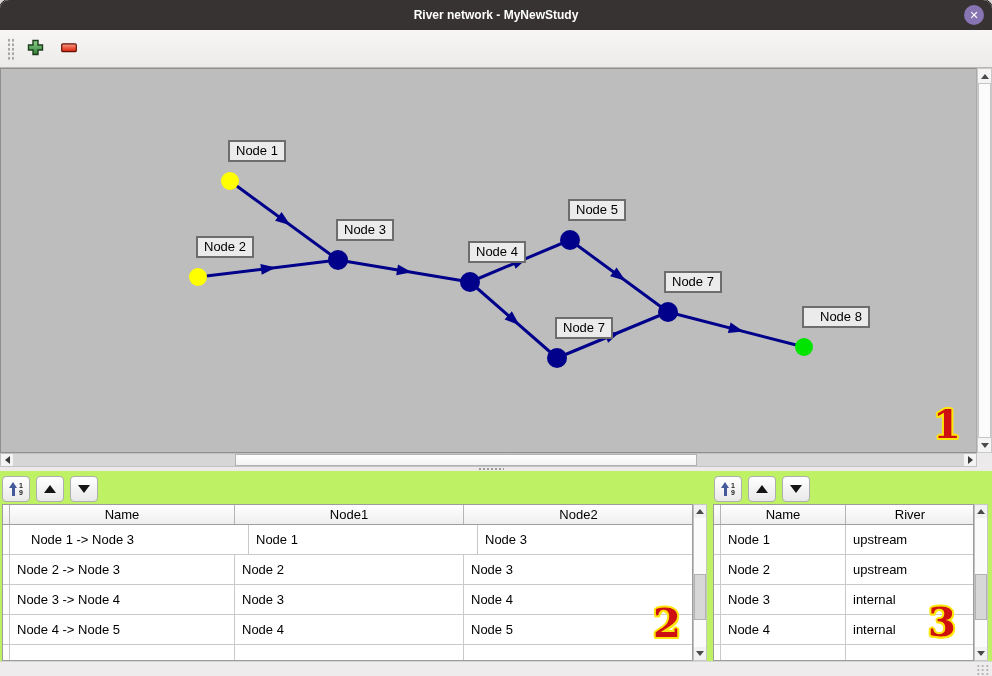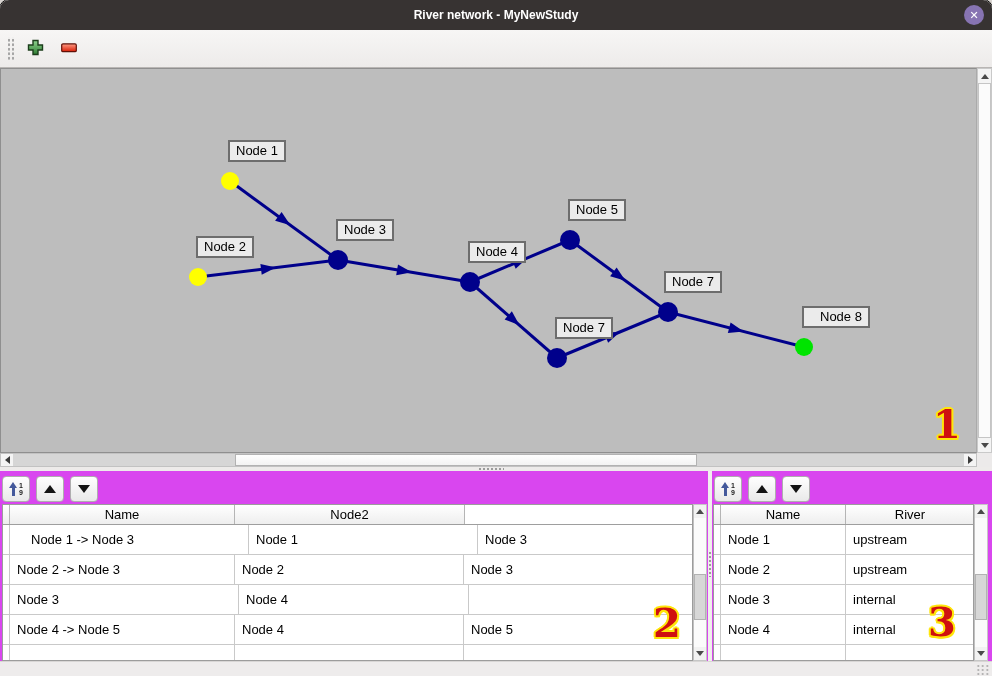--- a/index.html
+++ b/index.html
@@ -45,21 +45,21 @@
   .tri{width:0;height:0;}
   .tri.up{border-left:4px solid transparent;border-right:4px solid transparent;border-bottom:5px solid #4a4a4a;}
   .tri.down{border-left:4px solid transparent;border-right:4px solid transparent;border-top:5px solid #4a4a4a;}
   .tri.left{border-top:4px solid transparent;border-bottom:4px solid transparent;border-right:5px solid #3a3a3a;}
   .tri.right{border-top:4px solid transparent;border-bottom:4px solid transparent;border-left:5px solid #3a3a3a;}
   
   .splitter-h{width:992px;height:4px;background:#edebea;position:relative;}
   .splitter-h .dots{position:absolute;left:478px;top:1px;width:26px;height:2px;
     background-image:radial-gradient(circle,#9b9b9b 0.8px,transparent 1px);background-size:4px 2px;}
   
-  .bottom{display:flex;height:190px;background:#d946ef;}
+  .bottom{display:flex;height:190px;background:#bef264;align-items:flex-end;}
   .panel-left{width:708px;}
   .vsplit{width:4px;position:relative;background:#f1efee;}
   .vsplit .dots{position:absolute;left:1px;top:80px;width:2px;height:26px;
     background-image:radial-gradient(circle,#9b9b9b 0.8px,transparent 1px);background-size:2px 4px;}
   .panel-right{width:280px;}
   .panel-toolbar{height:33px;display:flex;align-items:center;padding:2px 0 0 2px;}
   .pt-btn{width:28px;height:26px;margin-right:6px;border:1px solid #aeaeae;border-radius:4px;
     background:linear-gradient(#ffffff,#e9e9e9);display:flex;align-items:center;justify-content:center;cursor:pointer;}
   .pt-btn .tri.up{border-left:6px solid transparent;border-right:6px solid transparent;border-bottom:8px solid #141414;}
   .pt-btn .tri.down{border-left:6px solid transparent;border-right:6px solid transparent;border-top:8px solid #141414;}
@@ -219,37 +219,39 @@
           </div>
         <div class="pt-btn">
             <div class="tri down"></div>
           </div>
       </div>
       <div class="table-wrap">
         <div class="gtable" id="reach-table">
           <div class="trow head">
               <div class="tc th rowhdr" style="width: 7px;"></div>
               <div class="tc th" style="width: 225px;">Name</div>
+              <div class="tc th" style="width: 229px;">Node1</div>
               <div class="tc th" style="width: 230px;">Node2</div>
             </div>
           <div class="tbody">
               <div class="trow">
                 <div class="tc rowhdr" style="width: 7px;"></div>
                 <div class="tc" style="width: 225px; margin-left: 14px;">Node 1 -&gt; Node 3</div>
                 <div class="tc" style="width: 229px;">Node 1</div>
                 <div class="tc" style="width: 230px;">Node 3</div>
               </div>
               <div class="trow">
                 <div class="tc rowhdr" style="width: 7px;"></div>
                 <div class="tc" style="width: 225px;">Node 2 -&gt; Node 3</div>
                 <div class="tc" style="width: 229px;">Node 2</div>
                 <div class="tc" style="width: 230px;">Node 3</div>
               </div>
               <div class="trow">
                 <div class="tc rowhdr" style="width: 7px;"></div>
+                <div class="tc" style="width: 225px;">Node 3 -&gt; Node 4</div>
                 <div class="tc" style="width: 229px;">Node 3</div>
                 <div class="tc" style="width: 230px;">Node 4</div>
               </div>
               <div class="trow">
                 <div class="tc rowhdr" style="width: 7px;"></div>
                 <div class="tc" style="width: 225px;">Node 4 -&gt; Node 5</div>
                 <div class="tc" style="width: 229px;">Node 4</div>
                 <div class="tc" style="width: 230px;">Node 5</div>
               </div>
               <div class="trow">

